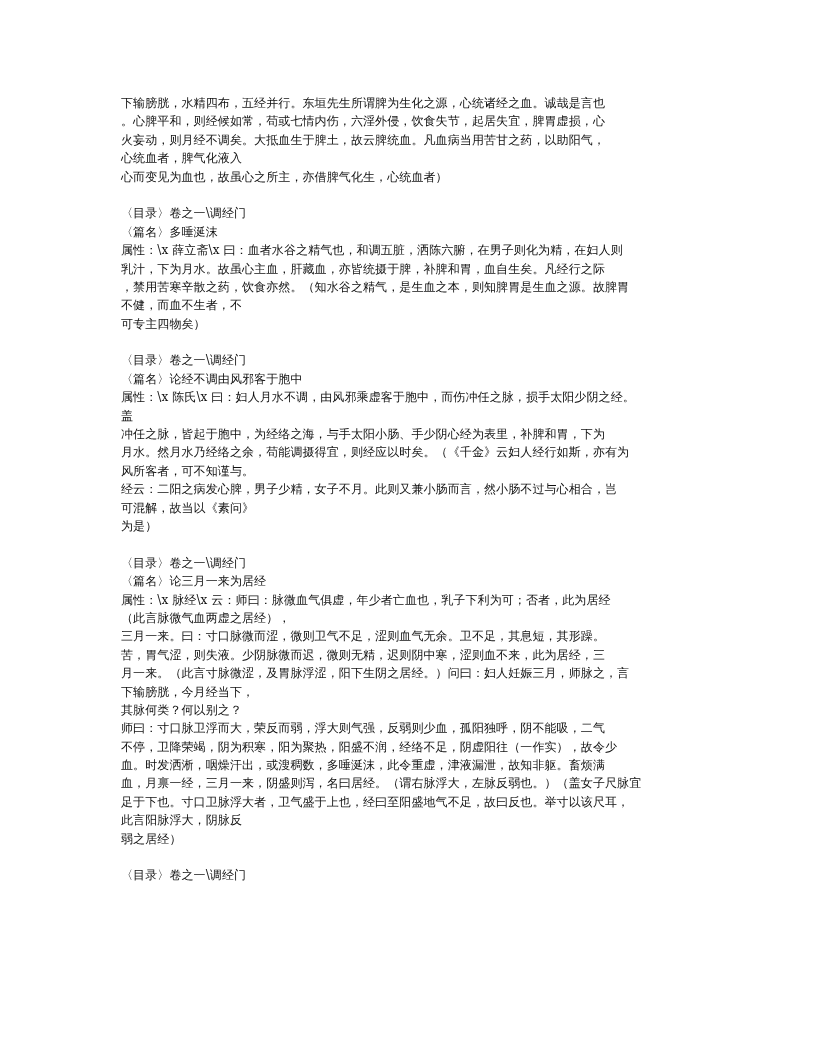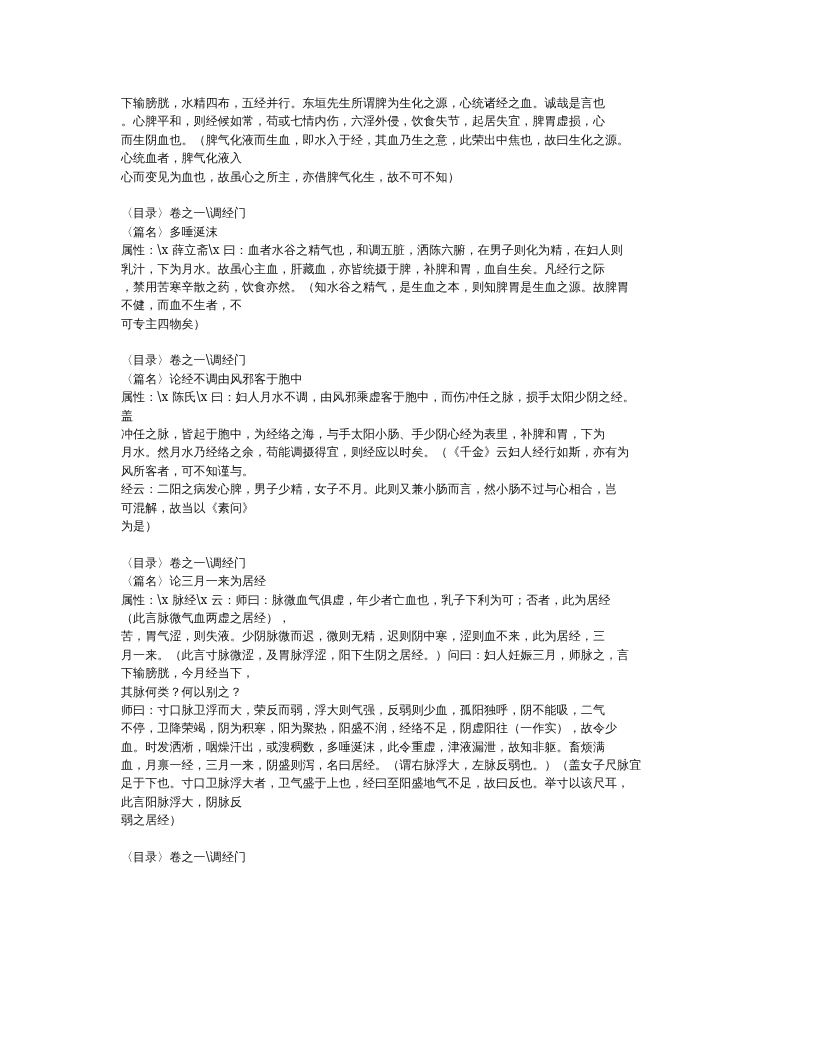--- a/index.html
+++ b/index.html
@@ -34,23 +34,23 @@
     }
   </style>
 </head>
 <body>
 
 <div class="page">
 
   <div>
     <span class="line">下输膀胱，水精四布，五经并行。东垣先生所谓脾为生化之源，心统诸经之血。诚哉是言也</span>
     <span class="line">。心脾平和，则经候如常，苟或七情内伤，六淫外侵，饮食失节，起居失宜，脾胃虚损，心</span>
-    <span class="line">而生阴血也。（脾气化液而生血，即水入于经，其血乃生之意，此荣出中焦也，故曰生化之源。</span>
+    <span class="line">火妄动，则月经不调矣。大抵血生于脾土，故云脾统血。凡血病当用苦甘之药，以助阳气，</span>
     <span class="line">心统血者，脾气化液入</span>
-    <span class="line">心而变见为血也，故虽心之所主，亦借脾气化生，故不可不知）</span>
+    <span class="line">心而变见为血也，故虽心之所主，亦借脾气化生，心统血者）</span>
   </div>
 
   <div class="blank"></div>
 
   <div>
     <span class="line">〈目录〉卷之一\调经门</span>
     <span class="line">〈篇名〉多唾涎沫</span>
     <span class="line">属性：\x 薛立斋\x 曰：血者水谷之精气也，和调五脏，洒陈六腑，在男子则化为精，在妇人则</span>
     <span class="line">乳汁，下为月水。故虽心主血，肝藏血，亦皆统摄于脾，补脾和胃，血自生矣。凡经行之际</span>
     <span class="line">，禁用苦寒辛散之药，饮食亦然。（知水谷之精气，是生血之本，则知脾胃是生血之源。故脾胃</span>
@@ -73,20 +73,21 @@
     <span class="line">为是）</span>
   </div>
 
   <div class="blank"></div>
 
   <div>
     <span class="line">〈目录〉卷之一\调经门</span>
     <span class="line">〈篇名〉论三月一来为居经</span>
     <span class="line">属性：\x  脉经\x 云：师曰：脉微血气俱虚，年少者亡血也，乳子下利为可；否者，此为居经</span>
     <span class="line">（此言脉微气血两虚之居经），</span>
+    <span class="line">三月一来。曰：寸口脉微而涩，微则卫气不足，涩则血气无余。卫不足，其息短，其形躁。</span>
     <span class="line">苦，胃气涩，则失液。少阴脉微而迟，微则无精，迟则阴中寒，涩则血不来，此为居经，三</span>
     <span class="line">月一来。（此言寸脉微涩，及胃脉浮涩，阳下生阴之居经。）问曰：妇人妊娠三月，师脉之，言</span>
     <span class="line">下输膀胱，今月经当下，</span>
     <span class="line">其脉何类？何以别之？</span>
     <span class="line">师曰：寸口脉卫浮而大，荣反而弱，浮大则气强，反弱则少血，孤阳独呼，阴不能吸，二气</span>
     <span class="line">不停，卫降荣竭，阴为积寒，阳为聚热，阳盛不润，经络不足，阴虚阳往（一作实），故令少</span>
     <span class="line">血。时发洒淅，咽燥汗出，或溲稠数，多唾涎沫，此令重虚，津液漏泄，故知非躯。畜烦满</span>
     <span class="line">血，月禀一经，三月一来，阴盛则泻，名曰居经。（谓右脉浮大，左脉反弱也。）（盖女子尺脉宜</span>
     <span class="line">足于下也。寸口卫脉浮大者，卫气盛于上也，经曰至阳盛地气不足，故曰反也。举寸以该尺耳，</span>
     <span class="line">此言阳脉浮大，阴脉反</span>

